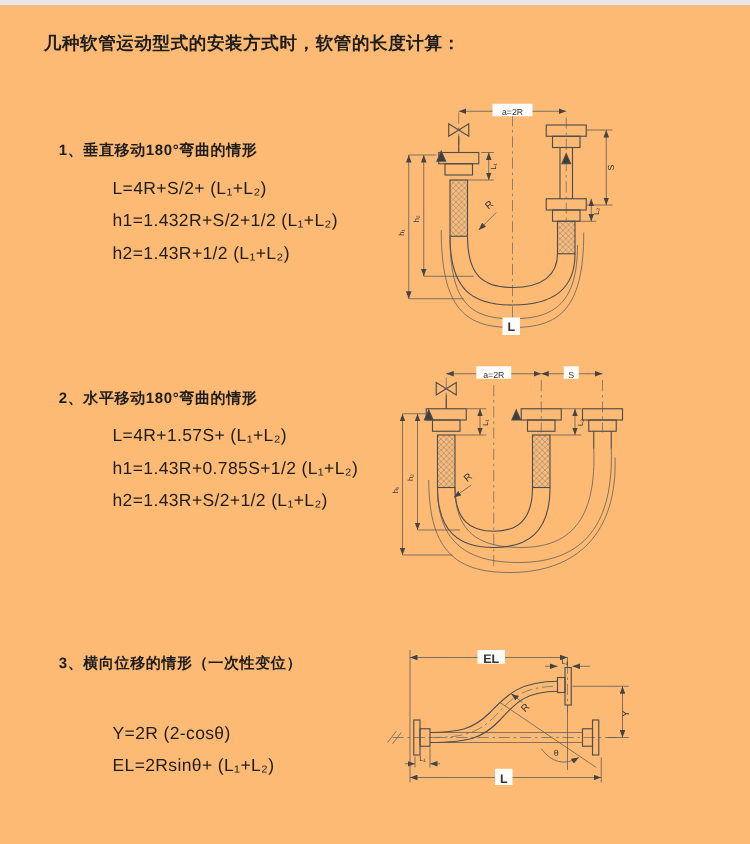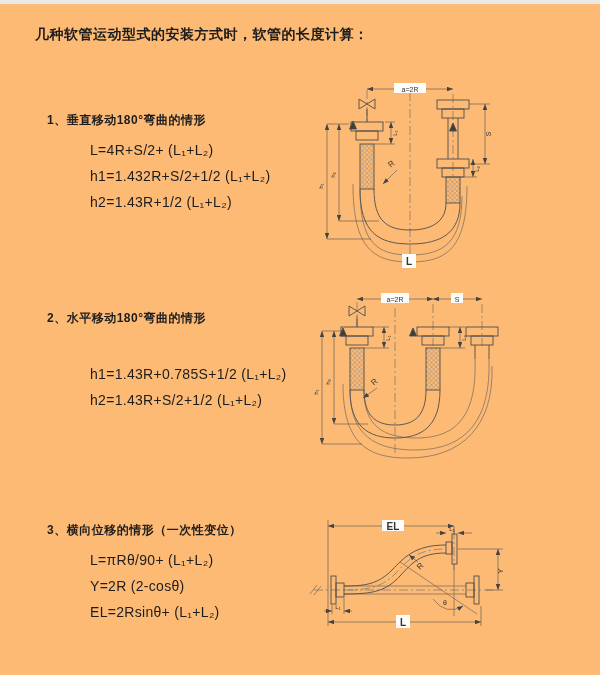--- a/index.html
+++ b/index.html
@@ -42,25 +42,25 @@
 <div class="page">
 
   <div class="page-title">几种软管运动型式的安装方式时，软管的长度计算：</div>
 
   <div class="sec-heading" id="h1">1、垂直移动180°弯曲的情形</div>
   <div class="formula" id="f10">L=4R+S/2+ (L₁+L₂)</div>
   <div class="formula" id="f11">h1=1.432R+S/2+1/2 (L₁+L₂)</div>
   <div class="formula" id="f12">h2=1.43R+1/2 (L₁+L₂)</div>
 
   <div class="sec-heading" id="h2">2、水平移动180°弯曲的情形</div>
+  <div class="formula" id="f20">L=4R+1.57S+ (L₁+L₂)</div>
   <div class="formula" id="f21">h1=1.43R+0.785S+1/2 (L₁+L₂)</div>
   <div class="formula" id="f22">h2=1.43R+S/2+1/2 (L₁+L₂)</div>
 
   <div class="sec-heading" id="h3">3、横向位移的情形（一次性变位）</div>
-  <div class="formula" id="f30">L=πRθ/90+ (L₁+L₂)</div>
   <div class="formula" id="f31">Y=2R (2-cosθ)</div>
   <div class="formula" id="f32">EL=2Rsinθ+ (L₁+L₂)</div>
 
   <svg id="d1" class="diagram" width="275" height="195" viewBox="0 0 275 195">
     <defs>
       <marker id="ar1" viewBox="0 0 6 4.5" refX="6" refY="2.25" markerWidth="6" markerHeight="4.5" markerUnits="userSpaceOnUse" orient="auto-start-reverse">
         <path d="M0,0 L6,2.25 L0,4.5 Z" fill="#444"></path>
       </marker>
       <pattern id="br1" width="4.5" height="4.5" patternUnits="userSpaceOnUse">
         <path d="M0,4.5 L4.5,0 M0,0 L4.5,4.5" stroke="#8a8a8a" stroke-width="0.5" fill="none"></path>

